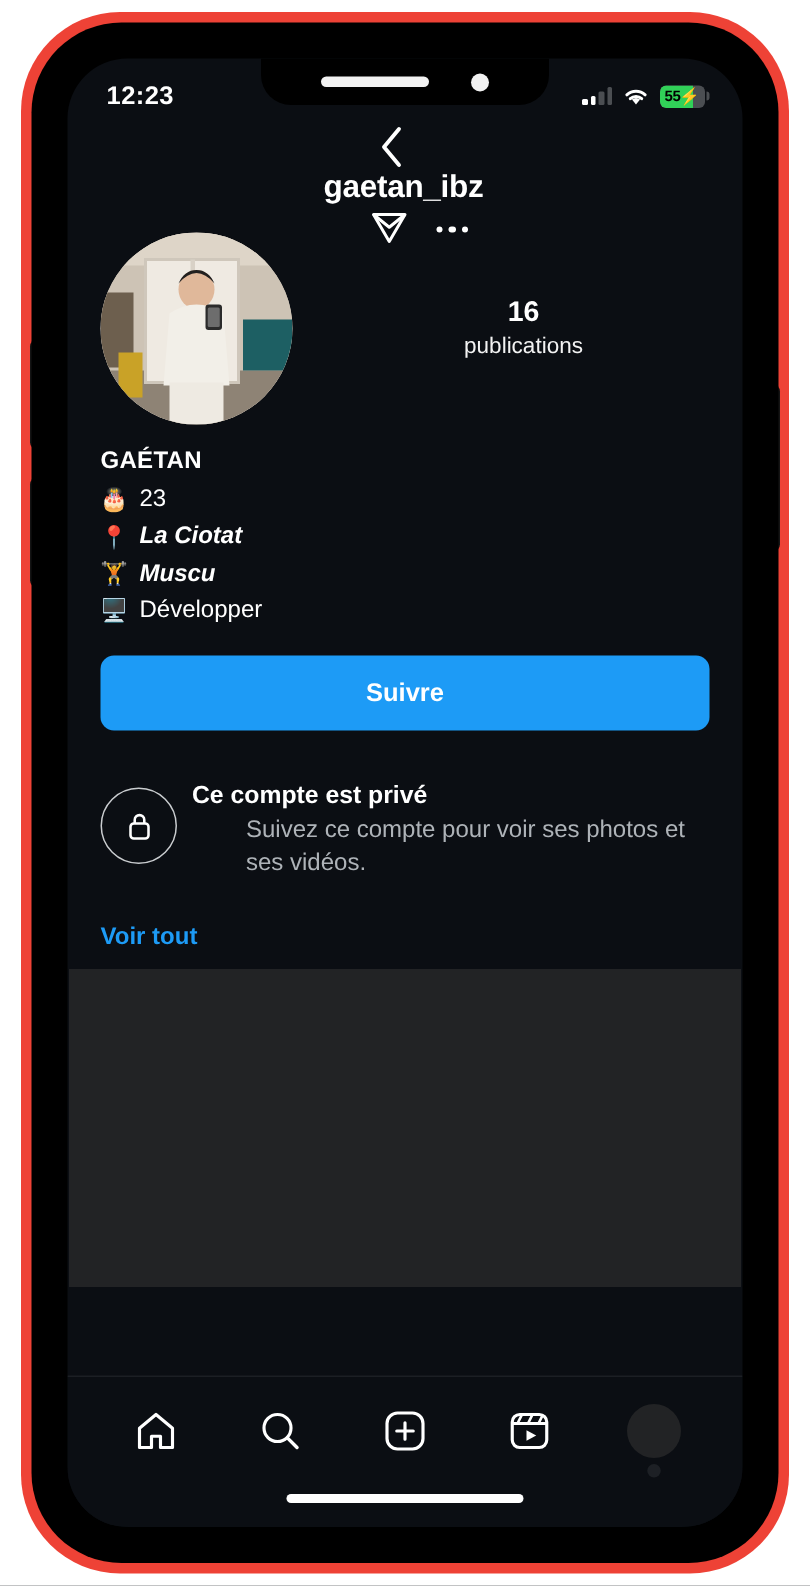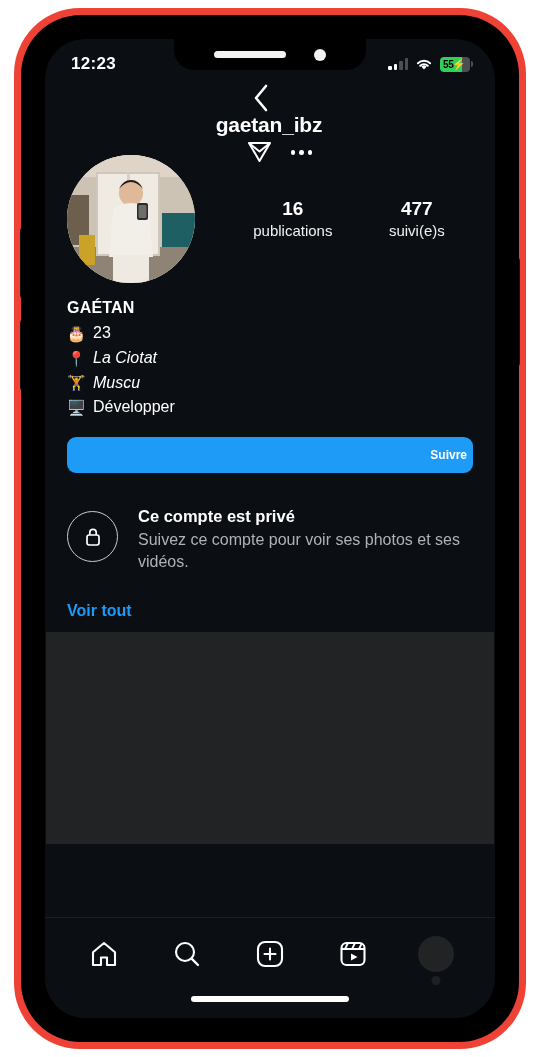--- a/index.html
+++ b/index.html
@@ -261,43 +261,42 @@
     margin-bottom: 4px;
   }
   .bio-line {
     display: flex;
     align-items: center;
     gap: 7px;
     font-size: 16px;
     line-height: 1.55;
   }
   .bio-emoji { font-size: 15px; width: 19px; text-align: center; }
-  .bio-italic { font-style: italic; }
+  .bio-italic { font-style: italic; font-weight: bold; }
 
   
   .follow-wrap { padding: 17px 22px 0 22px; }
   .follow-btn {
     width: 100%;
-    height: 36px;
+    height: 50px;
     background: #1d9bf6;
     border: none;
     border-radius: 9px;
     color: #ffffff;
     font-family: "Liberation Sans", sans-serif;
-    font-size: 12px;
+    font-size: 17px;
     font-weight: bold;
     cursor: pointer;
-    text-align: right;
   }
 
   
   .private {
     display: flex;
     align-items: flex-start;
-    gap: 20px;
+    gap: 10px;
     padding: 32px 22px 0 22px;
   }
   .lock-circle {
     width: 49px;
     height: 49px;
     border-radius: 50%;
     border: 1.6px solid #c9cccf;
     display: flex;
     align-items: center;
     justify-content: center;
@@ -309,20 +308,21 @@
     color: #ffffff;
     font-size: 16.5px;
     font-weight: bold;
     margin-bottom: 3px;
   }
   .private-sub {
     color: #aeb3b8;
     font-size: 16px;
     line-height: 1.35;
     max-width: 355px;
+    margin-left: 36px;
   }
 
   
   .sugg-head {
     display: flex;
     align-items: baseline;
     justify-content: space-between;
     padding: 30px 22px 12px 22px;
   }
   .sugg-title {
@@ -476,24 +476,20 @@
             <rect x="46" y="100" width="36" height="28" fill="#eeeae2"></rect>
             <rect x="70" y="48" width="11" height="17" rx="2" fill="#2b2b2b"></rect>
             <rect x="71.5" y="50" width="8" height="13" rx="1" fill="#6d6d6d"></rect>
           </svg>
         </div>
         <div class="stats">
           <div class="stat">
             <div class="stat-num">16</div>
             <div class="stat-lbl">publications</div>
           </div>
-          <div class="stat">
-            <div class="stat-num">477</div>
-            <div class="stat-lbl">suivi(e)s</div>
-          </div>
         </div>
       </div>
 
       <div class="bio">
         <div class="bio-name">GAÉTAN</div>
 
         <div class="bio-line">
           <span class="bio-emoji">🎂</span>
           <span>23</span>
         </div>

